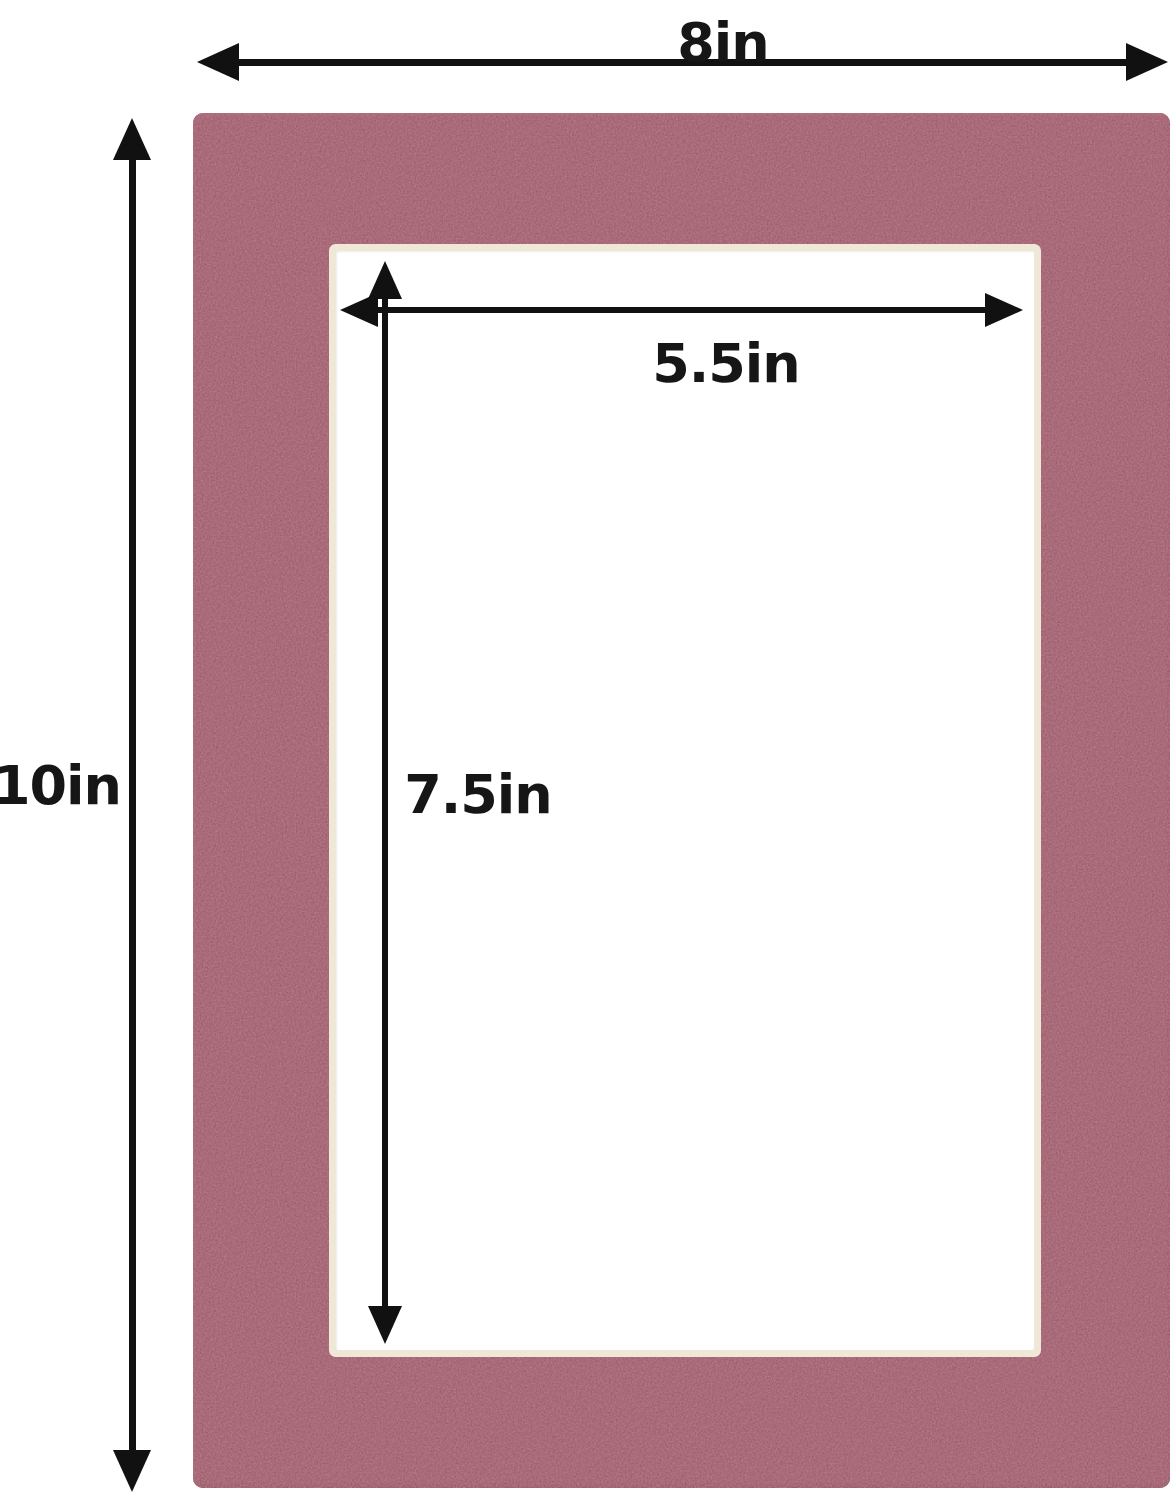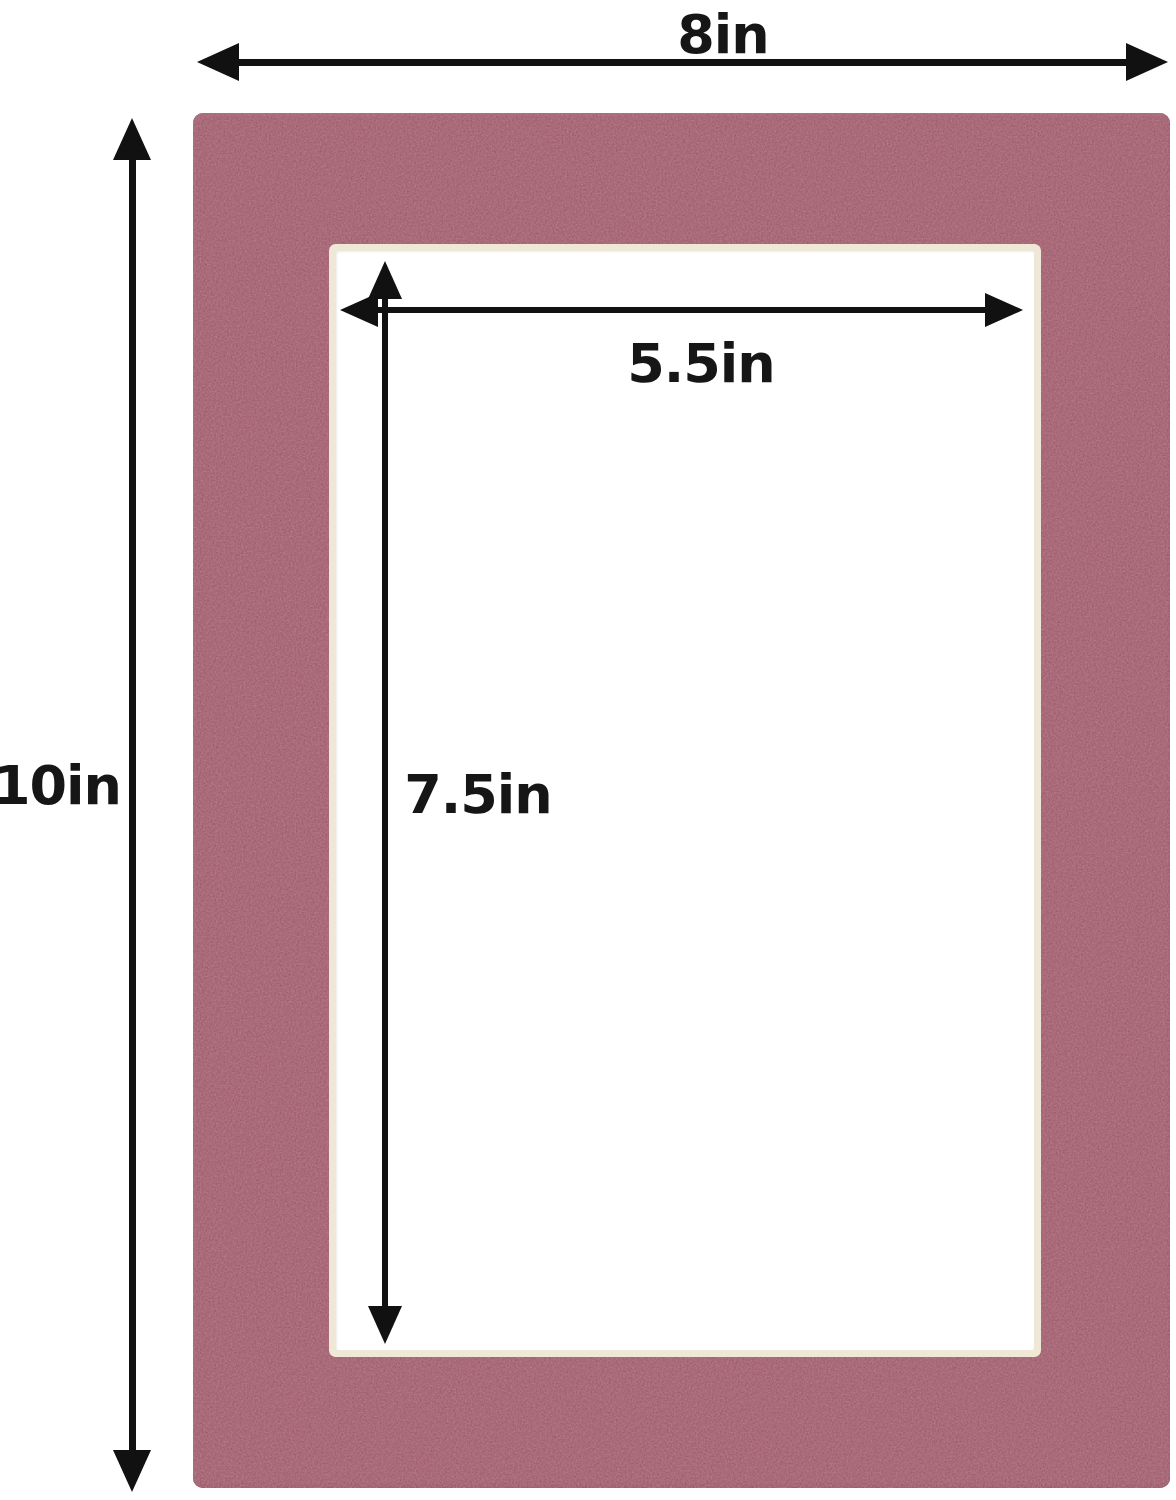--- a/index.html
+++ b/index.html
@@ -53,23 +53,23 @@
   
   .oh-line{left:382px;top:294px;width:6px;height:1017px;}
   .oh-top{left:368px;top:261px;border-left:17px solid transparent;border-right:17px solid transparent;border-bottom:38px solid var(--arrow);}
   .oh-bot{left:368px;top:1306px;border-left:17px solid transparent;border-right:17px solid transparent;border-top:38px solid var(--arrow);}
   
   .dim-label{
     position:absolute;width:200px;text-align:center;
     font-size:54px;font-weight:700;letter-spacing:-1px;
     color:var(--label);line-height:1;
   }
-  .lbl-outer-width {left:623px;top:8px;}
+  .lbl-outer-width {left:623px;top:16px;}
   .lbl-outer-height{left:-43px;top:759px;}
-  .lbl-open-width  {left:601px;top:337px;}
+  .lbl-open-width  {left:626px;top:337px;}
   .lbl-open-height {left:378px;top:768px;}
 </style>
 </head>
 <body>
 
 <div class="canvas">
 
   <div class="mat">
     <svg class="texture" xmlns="http://www.w3.org/2000/svg">
       <filter id="paper-noise">

